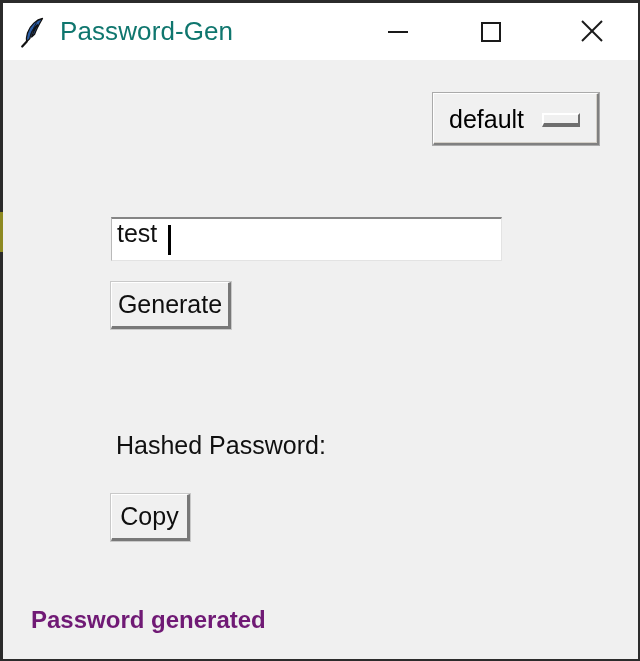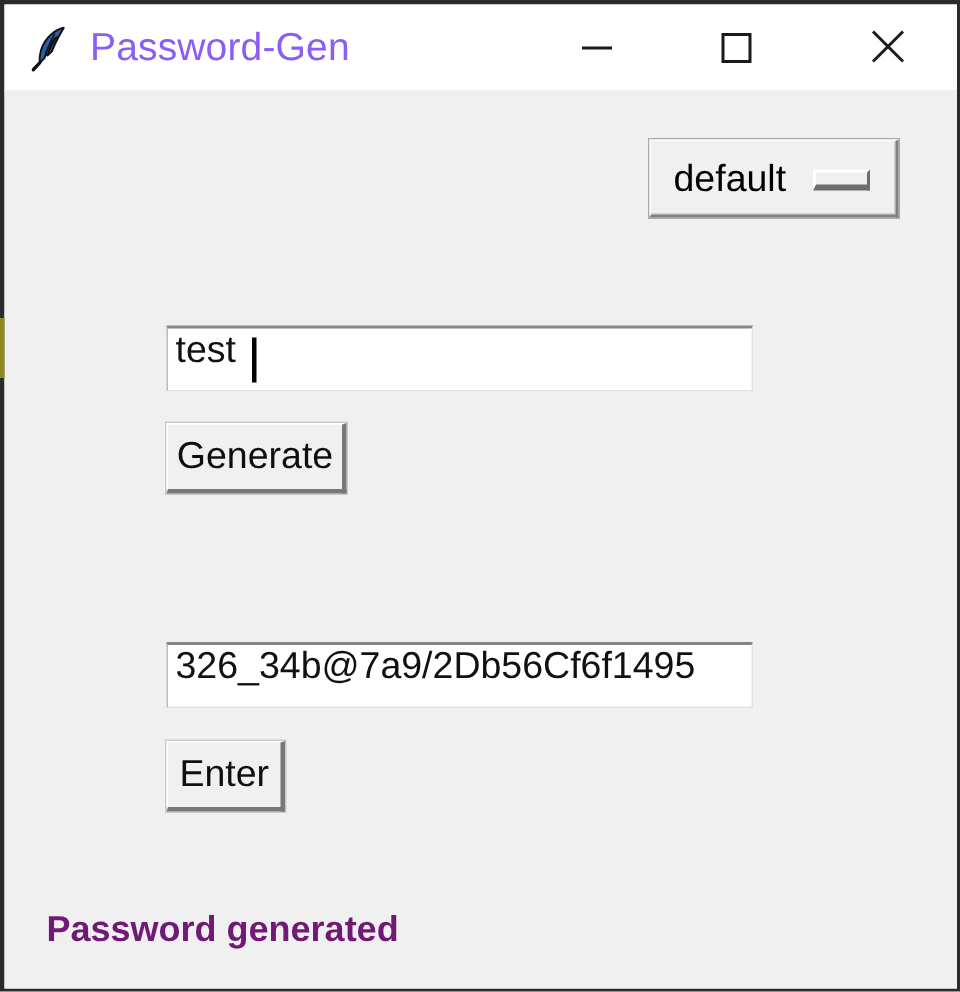--- a/index.html
+++ b/index.html
@@ -42,21 +42,21 @@
     left: 14px;
     top: 12px;
     width: 32px;
     height: 34px;
   }
   #title-text {
     position: absolute;
     left: 57px;
     top: 13px;
     font-size: 26px;
-    color: #8b5cf6;
+    color: #0f766e;
     letter-spacing: 0.1px;
     white-space: nowrap;
     font-family: "Liberation Sans", sans-serif;
   }
   .winbtn {
     position: absolute;
     top: 0;
     height: 57px;
     width: 66px;
     background: transparent;
@@ -268,24 +268,21 @@
       <span class="entry-text" placeholder="">test</span>
       <span id="caret"></span>
     </div>
 
     <div class="tkbutton" id="btn-generate">
       <span class="tkbutton-label">Generate</span>
     </div>
 
     <div class="field-label" id="label-hashed">Hashed Password:</div>
 
-    <div class="entry" id="entry-hashed">
-      <span class="entry-text" placeholder="">326_34b@7a9/2Db56Cf6f1495</span>
-    </div>
 
     <div class="tkbutton" id="btn-copy">
-      <span class="tkbutton-label">Enter</span>
+      <span class="tkbutton-label">Copy</span>
     </div>
 
     <div id="status-message">Password generated</div>
 
   </div>
 </div>
 
 </body></html>

